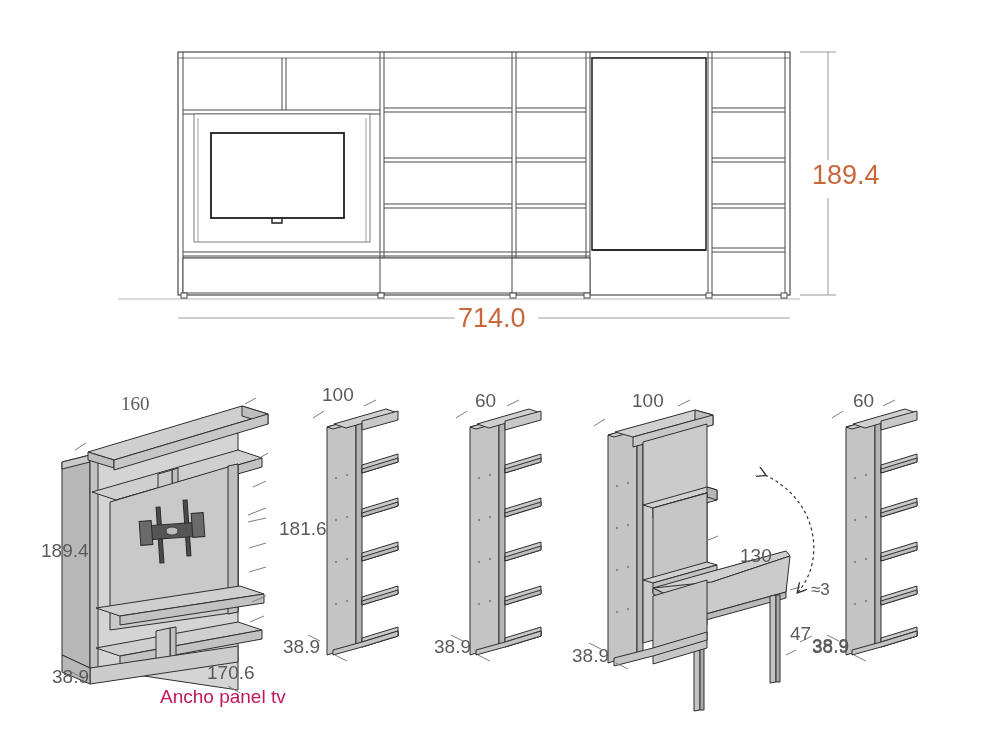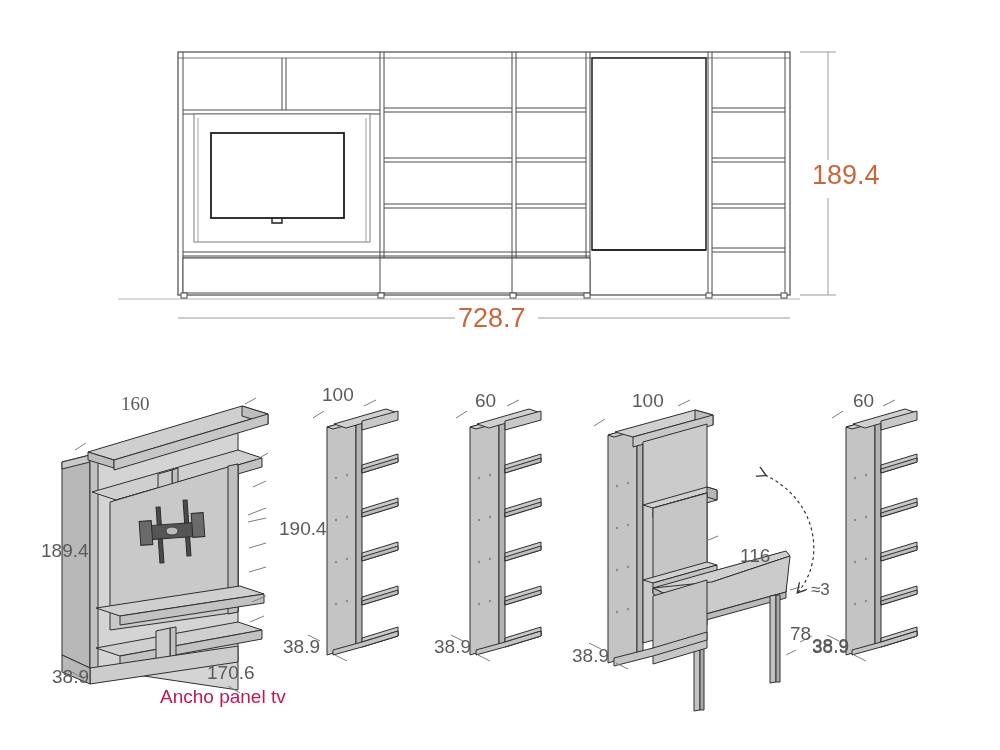--- a/index.html
+++ b/index.html
@@ -352,38 +352,38 @@
       <line x1="827" y1="635" x2="839" y2="641"></line>
       <line x1="854" y1="655" x2="866" y2="661"></line>
     </g>
   </g>
 
   </g>
 </svg>
 
 <div class="dimlbl dim-orange" style="left:812px;top:160px;font-size:27px;">189.4</div>
 
-<div class="dimlbl dim-orange" style="left:458px;top:303px;font-size:27px;">728.7</div>
+<div class="dimlbl dim-orange" style="left:458px;top:303px;font-size:27px;">714.0</div>
 
 <div class="dimlbl dim-gray" style="left:121px;top:393px;font-size:19px;font-family:Liberation Serif, serif;">160</div>
 <div class="dimlbl dim-gray" style="left:41px;top:540px;font-size:19px;">189.4</div>
 <div class="dimlbl dim-gray" style="left:52px;top:666px;font-size:19px;">38.9</div>
 <div class="dimlbl dim-gray" style="left:207px;top:662px;font-size:19px;">170.6</div>
-<div class="dimlbl dim-gray" style="left:279px;top:518px;font-size:19px;">190.4</div>
+<div class="dimlbl dim-gray" style="left:279px;top:518px;font-size:19px;">181.6</div>
 <div class="caption" style="left:160px;top:686px;font-size:19px;">Ancho panel tv</div>
 
 <div class="dimlbl dim-gray" style="left:322px;top:384px;font-size:19px;">100</div>
 <div class="dimlbl dim-gray" style="left:283px;top:636px;font-size:19px;">38.9</div>
 
 <div class="dimlbl dim-gray" style="left:475px;top:390px;font-size:19px;">60</div>
 <div class="dimlbl dim-gray" style="left:434px;top:636px;font-size:19px;">38.9</div>
 
 <div class="dimlbl dim-gray" style="left:632px;top:390px;font-size:19px;">100</div>
 <div class="dimlbl dim-gray" style="left:572px;top:645px;font-size:19px;">38.9</div>
-<div class="dimlbl dim-gray" style="left:740px;top:545px;font-size:19px;">116</div>
+<div class="dimlbl dim-gray" style="left:740px;top:545px;font-size:19px;">130</div>
 <div class="dimlbl dim-gray" style="left:811px;top:580px;font-size:17px;">≈3</div>
-<div class="dimlbl dim-gray" style="left:790px;top:623px;font-size:19px;">78</div>
+<div class="dimlbl dim-gray" style="left:790px;top:623px;font-size:19px;">47</div>
 <div class="dimlbl dim-gray" style="left:812px;top:635px;font-size:19px;">38.9</div>
 
 <div class="dimlbl dim-gray" style="left:853px;top:390px;font-size:19px;">60</div>
 <div class="dimlbl dim-gray" style="left:812px;top:636px;font-size:19px;">38.9</div>
 
 </div>
 
 </body></html>

